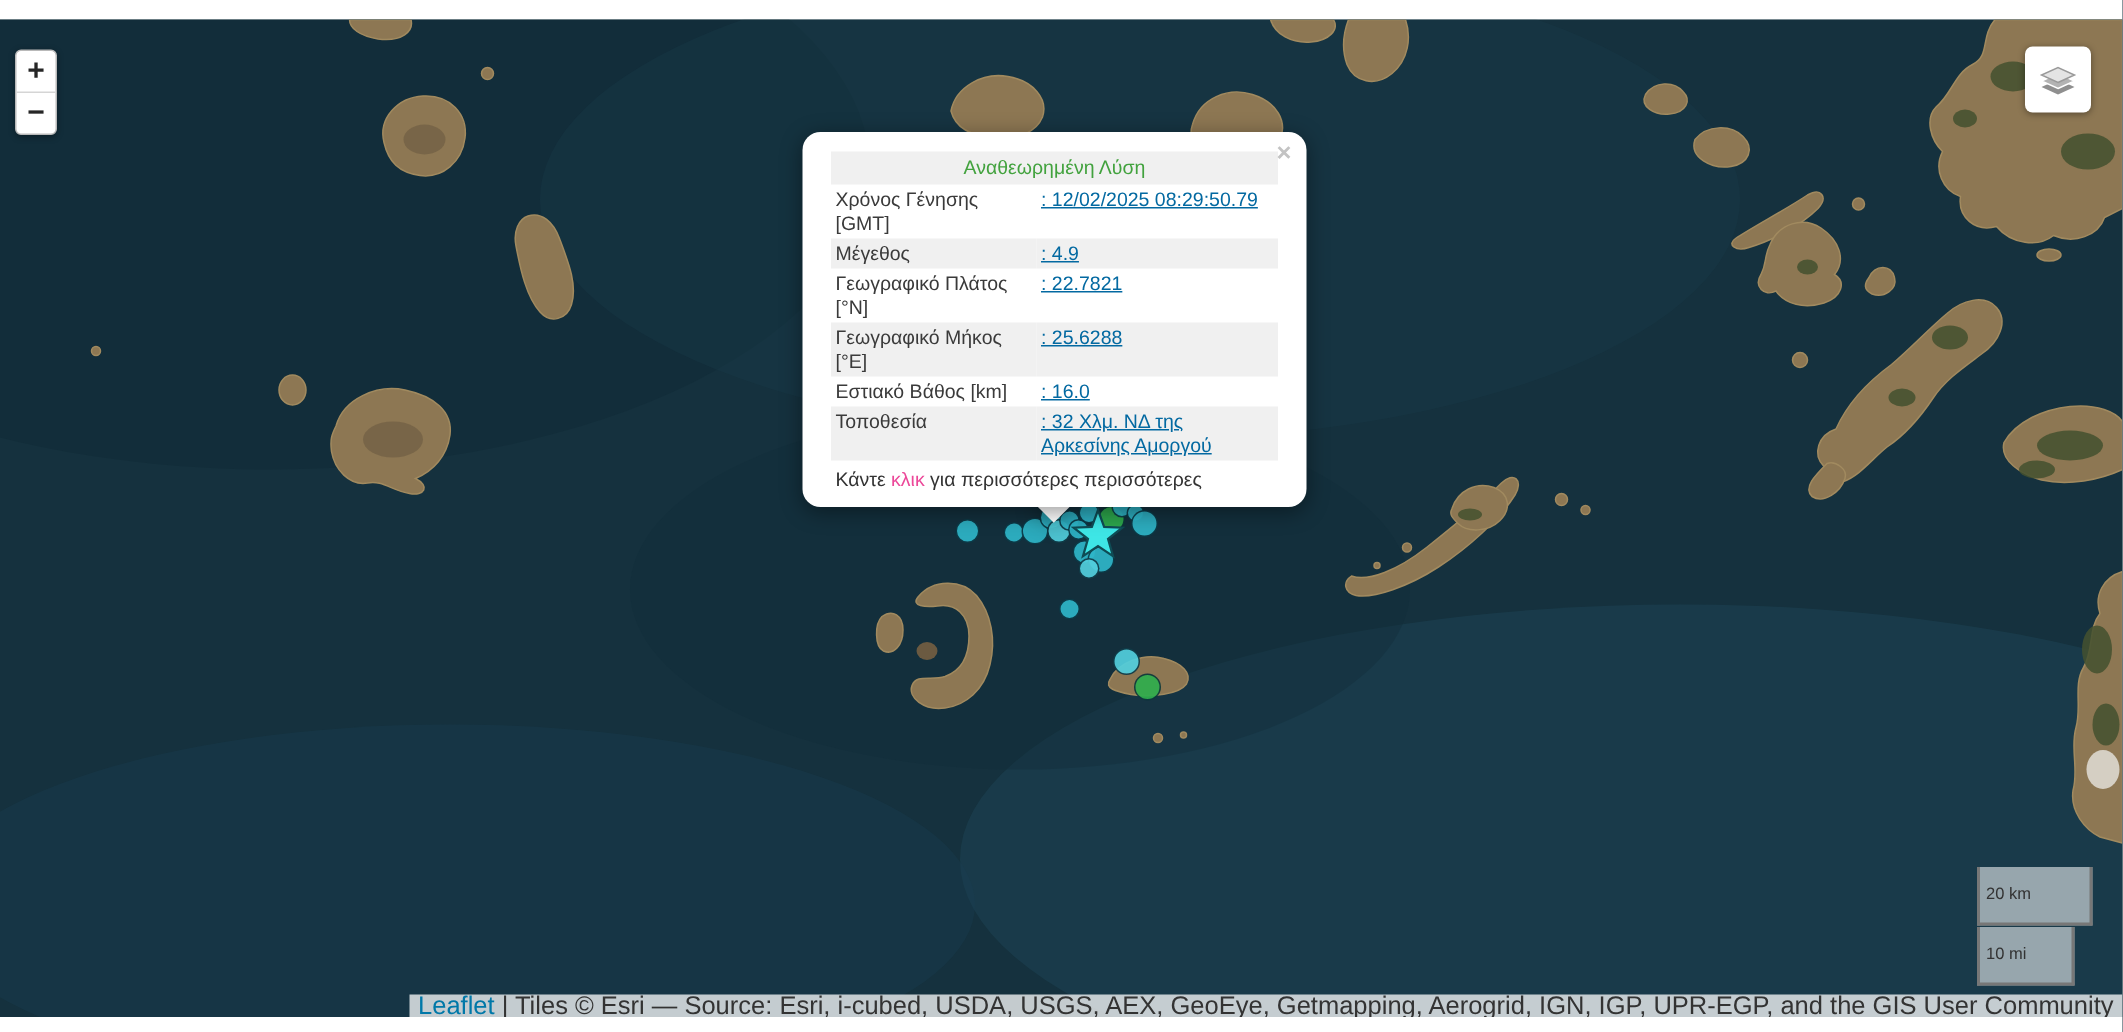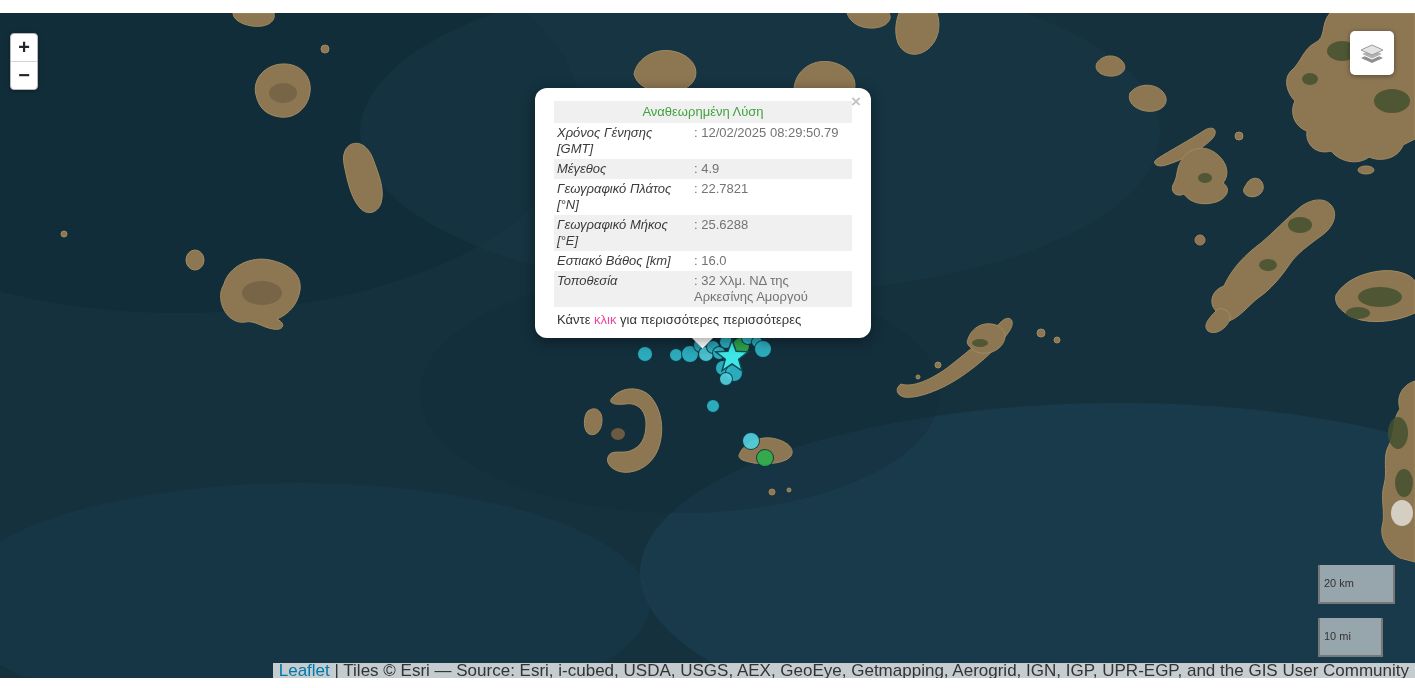--- a/index.html
+++ b/index.html
@@ -29,22 +29,22 @@
   }
   .popup{
     position:absolute;left:535px;top:75px;width:336px;min-height:247px;
     background:#fff;border-radius:12px;box-sizing:border-box;
     padding:13px 19px 10px 19px;color:#333;font-size:13px;
     box-shadow:0 3px 14px rgba(0,0,0,0.4);z-index:5;
   }
   .popup table{width:100%;border-collapse:collapse;}
   .popup td{padding:2px 4px 2px 3px;vertical-align:top;line-height:16px;}
   .popup tr.striped{background:#f0f0f0;}
-  .popup td.plabel{width:130px;color:#3a3a3a;font-style:italic;}
-  .popup td.pvalue{color:#737373;}
+  .popup td.plabel{width:130px;color:#3a3a3a;}
+  .popup td.pvalue{color:#0369a1;text-decoration:underline;}
   #ptitle{text-align:center;font-size:13px;padding:3px 20px;}
   .pfooter{padding:5px 3px 0 3px;line-height:16px;}
   .pfooter a{text-decoration:none;cursor:pointer;}
   .popup-close{
     position:absolute;top:7px;right:10px;color:#c3c3c3;
     font-size:17px;font-weight:bold;text-decoration:none;line-height:14px;cursor:pointer;
   }
 
   
   .zoom-ctl{
@@ -65,21 +65,21 @@
     display:flex;align-items:center;justify-content:center;cursor:pointer;
   }
 
   
   .scale{position:absolute;right:20px;bottom:21px;z-index:6;font-size:11px;color:#333;}
   .scale-line{
     background:rgba(255,255,255,0.55);border:2px solid #777;border-top:none;
     box-sizing:border-box;padding:12px 4px;line-height:13px;white-space:nowrap;overflow:hidden;
   }
   .scale-line.km{width:77px;}
-  .scale-line.mi{width:65px;margin-top:14px;}
+  .scale-line.mi{width:65px;margin-top:1px;}
 
   
   .attribution{
     position:absolute;right:0;bottom:0;z-index:6;
     background:rgba(255,255,255,0.75);padding:0 6px;
     font-size:17px;line-height:15px;color:#333;white-space:nowrap;
   }
   .attribution a{text-decoration:none;cursor:pointer;}
 </style>
 </head>

